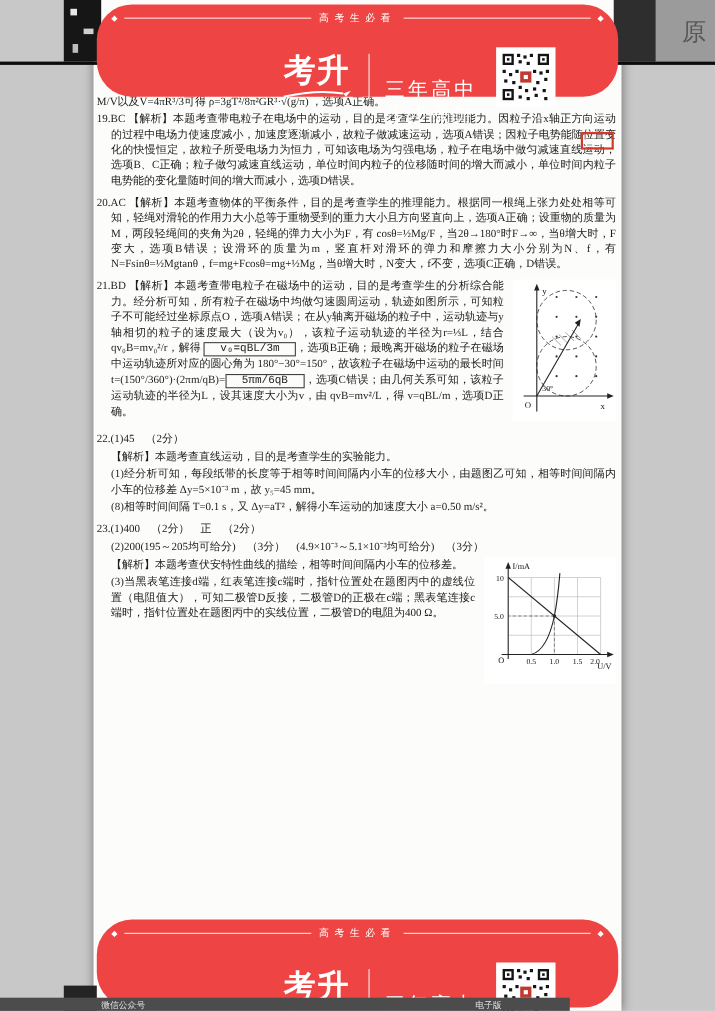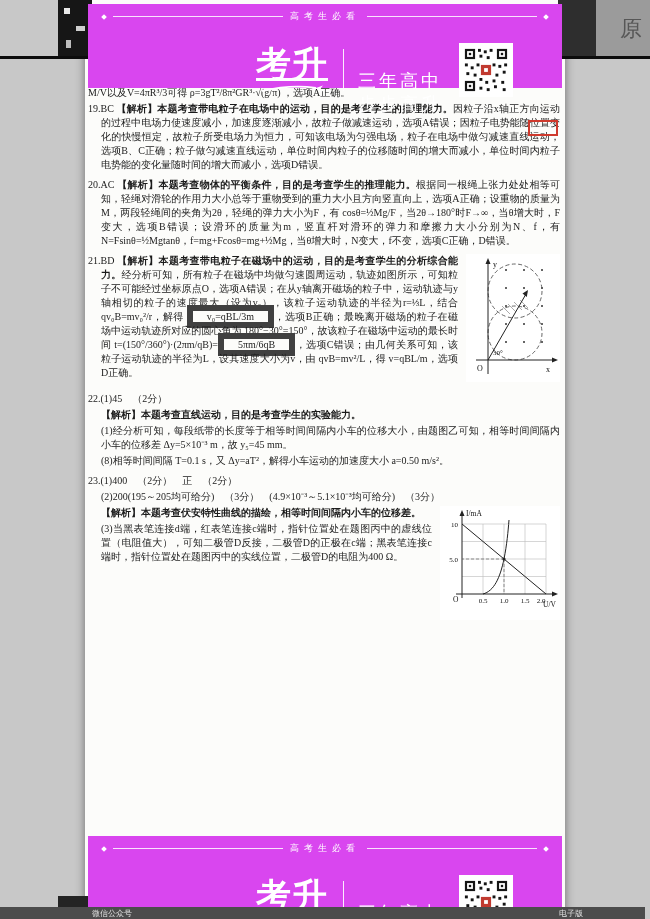--- a/index.html
+++ b/index.html
@@ -12,48 +12,48 @@
   .corner-tl .spk1{position:absolute;left:6px;top:8px;width:6px;height:6px;background:#e8e8e8;}
   .corner-tl .spk2{position:absolute;left:18px;top:26px;width:9px;height:5px;background:#cfcfcf;}
   .corner-tl .spk3{position:absolute;left:8px;top:40px;width:5px;height:8px;background:#bdbdbd;}
   .corner-tr{position:absolute;left:558px;top:0;width:92px;height:56px;background:#9b9b9b;z-index:2;}
   .corner-tr .blob{position:absolute;left:0;top:0;width:38px;height:56px;background:#2e2e2e;}
   .corner-tr .char{position:absolute;right:8px;top:14px;font-size:22px;color:#575757;}
   .hline{position:absolute;top:56px;height:3px;background:#0c0c0c;z-index:2;}
   .hline.l{left:0;width:92px;} .hline.r{left:558px;width:92px;}
   .corner-bl{position:absolute;left:58px;top:896px;width:30px;height:23px;background:#242424;z-index:6;}
   
-  .banner{position:absolute;left:88px;width:474px;background:#d946ef;color:#fff;z-index:5;}
+  .banner{position:absolute;left:88px;width:474px;background:#ef4444;color:#fff;z-index:5;border-radius:32px;}
   .banner-top{top:4px;height:84px;}
   .banner-bottom{top:836px;height:80px;}
   .b-tagline{display:flex;align-items:center;gap:7px;padding:6px 14px 0 14px;}
   .tl-line{flex:1;height:1px;background:rgba(255,255,255,.85);}
   .tl-dia{width:4px;height:4px;background:#fff;transform:rotate(45deg);flex:0 0 auto;}
   .tl-text{font-size:9px;letter-spacing:5px;white-space:nowrap;}
   .b-main{display:flex;align-items:center;margin-top:2px;padding-left:168px;}
   .b-logo{display:flex;flex-direction:column;align-items:center;}
-  .b-logo-text{font-size:35px;font-weight:bold;line-height:1.05;letter-spacing:1px;text-decoration:underline;}
+  .b-logo-text{font-size:29px;font-weight:bold;line-height:1.05;letter-spacing:1px;}
   .b-swoosh{margin-top:1px;}
   .b-div{width:1px;height:42px;background:rgba(255,255,255,.9);margin:0 14px 0 15px;}
   .b-slogan{font-size:18px;font-weight:normal;letter-spacing:3px;line-height:1.25;white-space:nowrap;margin-top:45px;}
   .b-qr{width:54px;height:54px;background:#fff;padding:3px;box-sizing:border-box;margin-left:17px;flex:0 0 auto;}
   
-  .footer-strip{position:absolute;left:0;top:907px;width:645px;height:12px;background:#4c4c4c;z-index:7;
+  .footer-strip{position:absolute;left:0;top:907px;width:518px;height:12px;background:#4c4c4c;z-index:7;
                 display:flex;justify-content:space-between;align-items:center;
                 padding:0 62px 0 92px;box-sizing:border-box;color:#e2e2e2;font-size:8px;}
   
   .content{position:absolute;left:88px;top:86px;width:472px;z-index:3;
            font-size:10px;line-height:14px;color:#1b1b1b;}
   .para{margin:0 0 2px 0;text-align:justify;}
   .hang{padding-left:13px;text-indent:-13px;}
   .sub{padding-left:13px;}
   .blk{margin-bottom:6px;}
   .blk::after{content:"";display:block;clear:both;}
-  b{font-weight:700;}
-  .redbox{border:6px solid #404040;padding:0 14px;}
+  b{font-weight:400;}
+  .redbox{border:1px solid #404040;padding:0 14px;font-family:Liberation Mono, monospace;}
   .fig{float:right;background:#fff;margin:0 0 4px 8px;}
   svg text{font-family:"Liberation Serif", serif;}
   .red-mark{position:absolute;border:2px solid #cf3a2d;z-index:6;}
 </style>
 </head>
 <body>
 
 <div id="canvas">
 
   <div class="page"></div>

